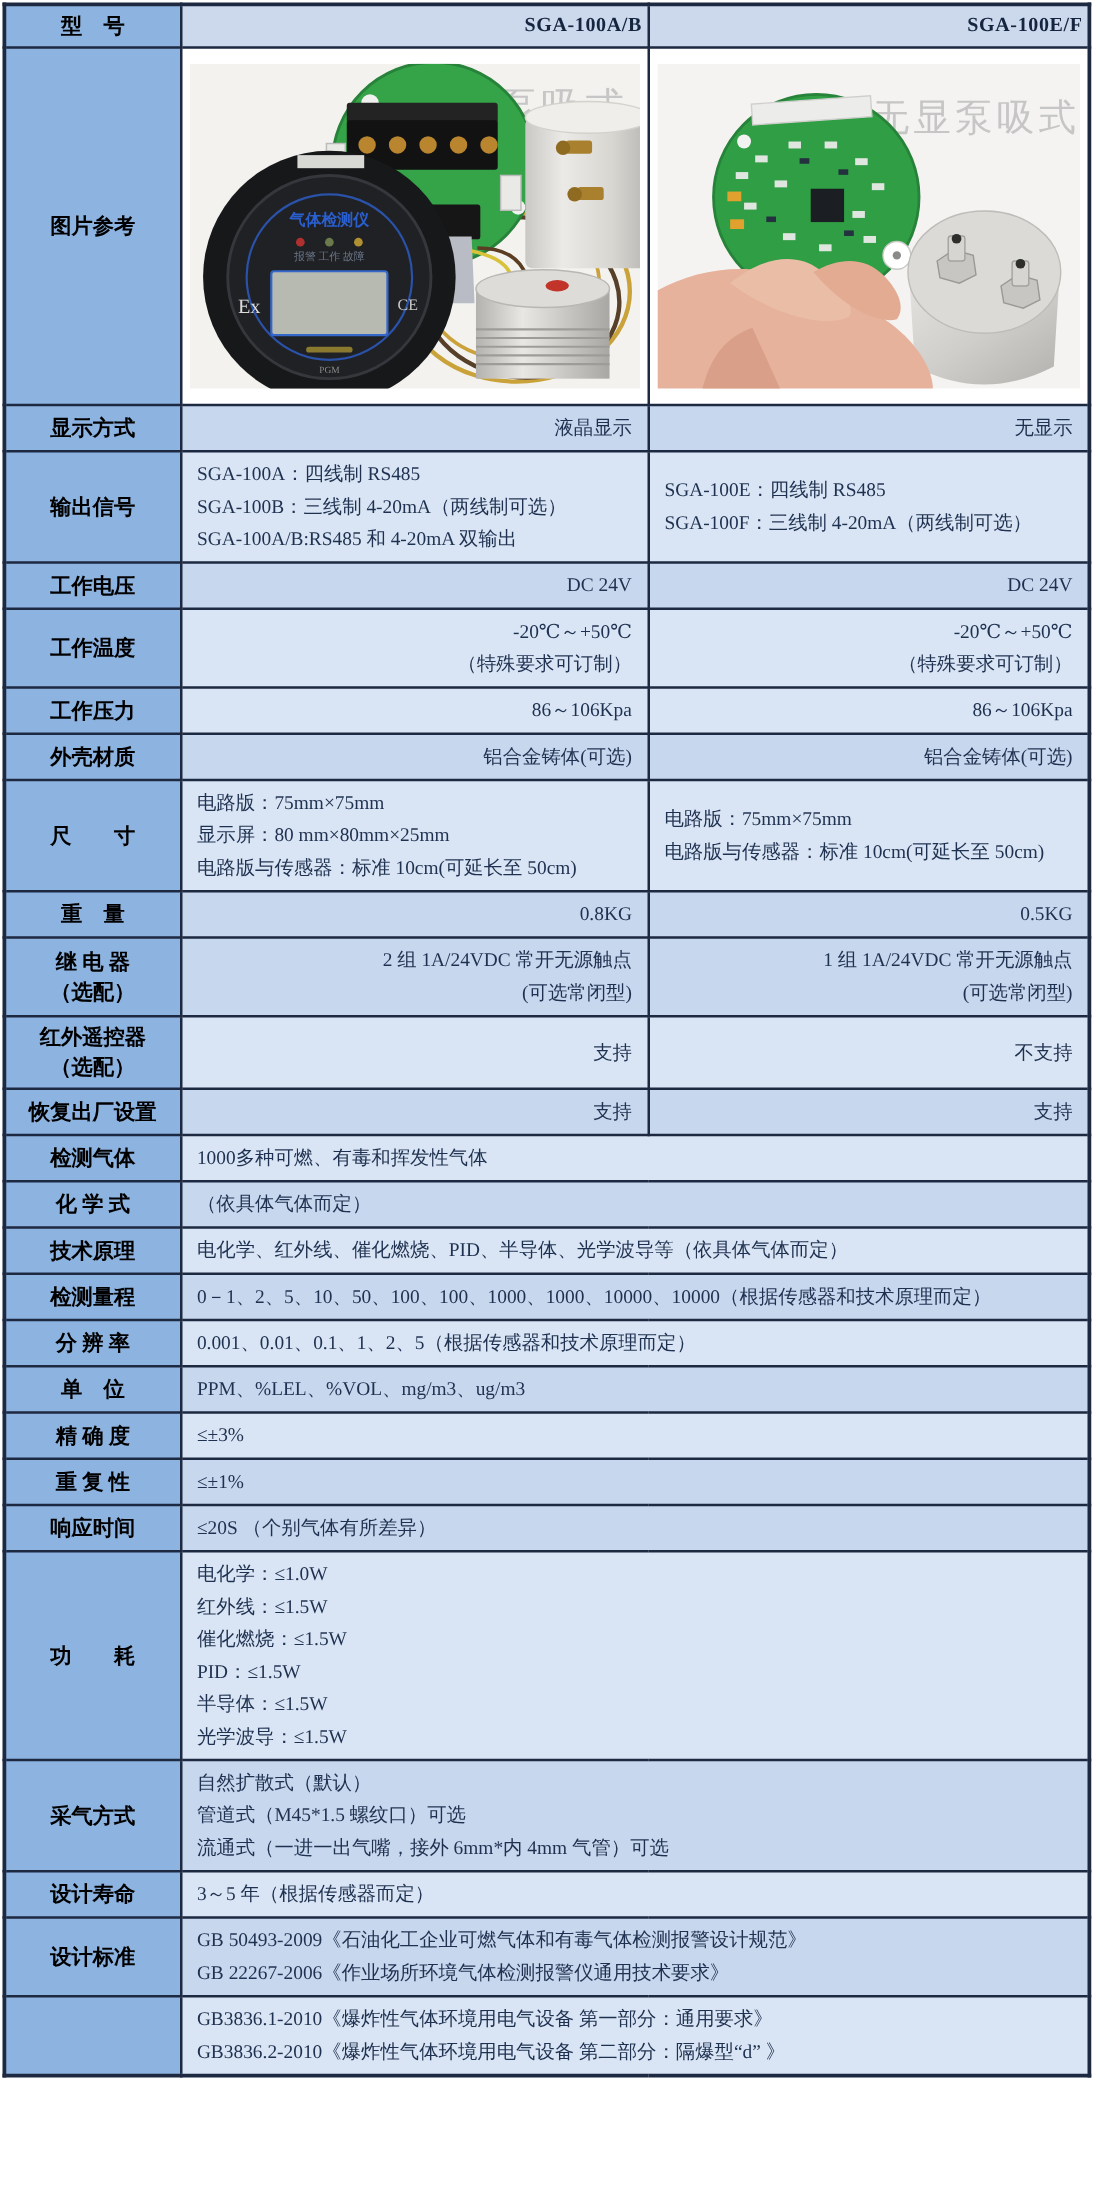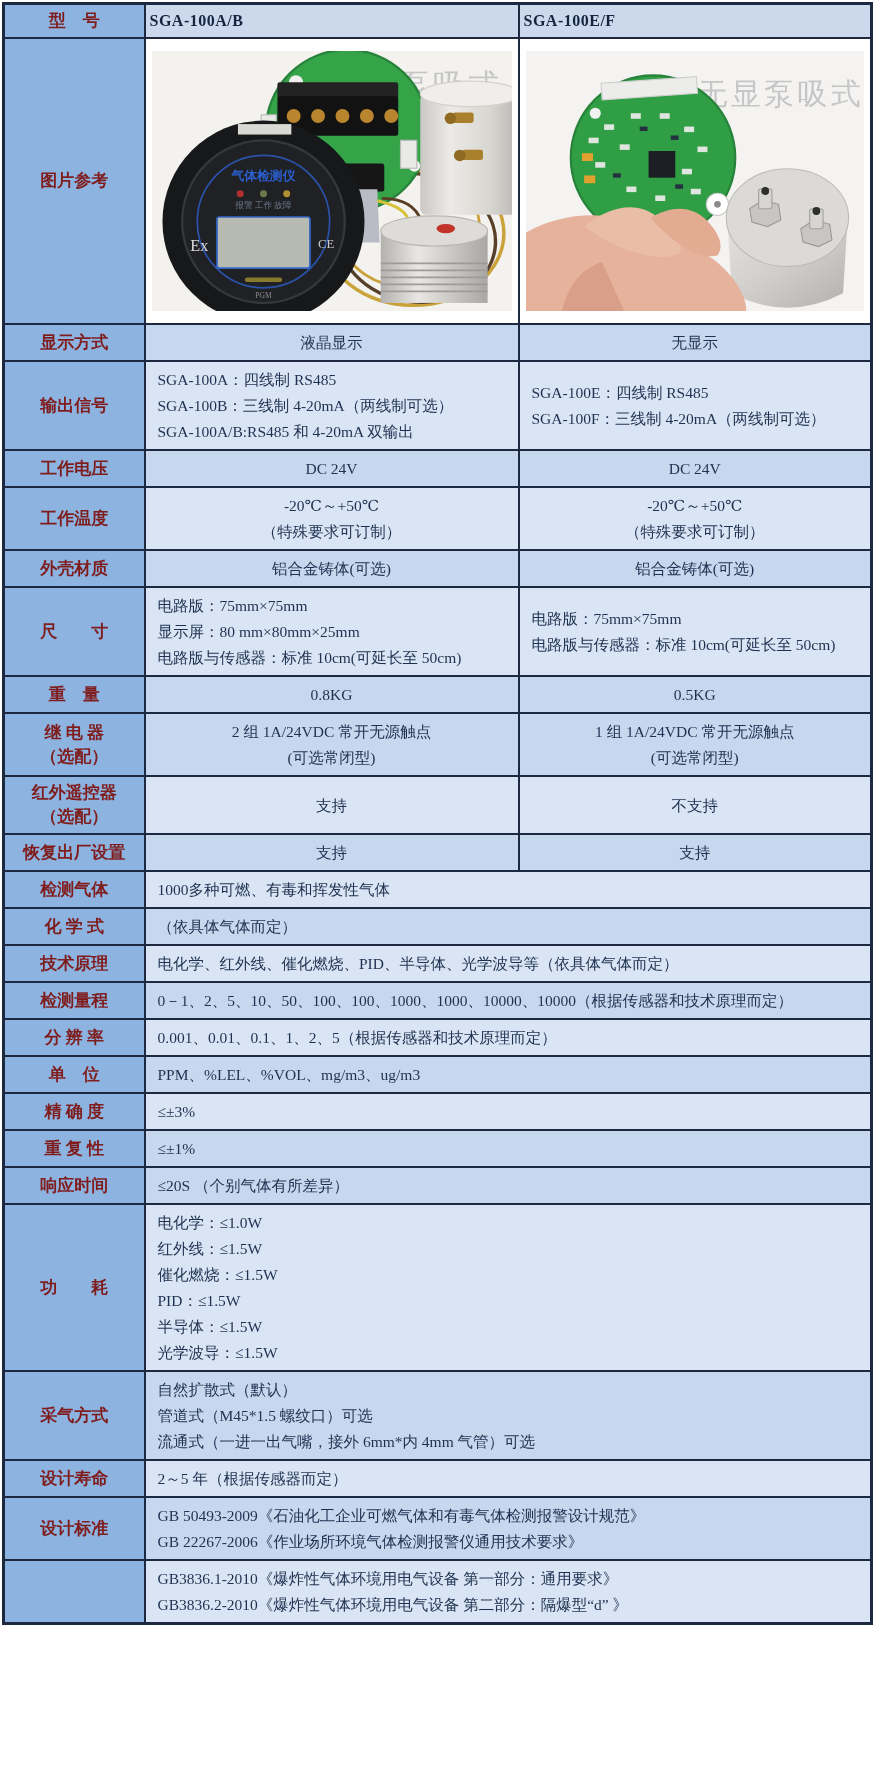--- a/index.html
+++ b/index.html
@@ -3,29 +3,29 @@
 <meta charset="utf-8">
 <style>
   html,body{margin:0;padding:0;background:#ffffff;}
   body{width:881px;font-family:"Liberation Serif","DejaVu Serif",serif;color:#1f3150;}
   .wrap{padding:2px 11px 6px 2px;}
   table{border-collapse:collapse;table-layout:fixed;width:868px;border:3px solid var(--border,#1c2940);}
   col.c-label{width:141px;}
   col.c-a{width:374px;}
   col.c-b{width:353px;}
   th,td{border:2px solid var(--border,#1c2940);vertical-align:middle;}
-  th.lbl{background:var(--label-bg,#8db3e0);font-weight:bold;font-size:17px;color:#7f1d1d;
+  th.lbl{background:var(--label-bg,#8db3e0);font-weight:bold;font-size:17px;color:#000000;
          text-align:center;padding:4px 2px;white-space:pre-wrap;line-height:24px;}
-  thead th.model{background:#ccd9ed;font-weight:bold;font-size:16px;text-align:left;
+  thead th.model{background:#ccd9ed;font-weight:bold;font-size:16px;text-align:right;
                  padding:5px 4px;letter-spacing:.5px;color:#15253f;}
   td.val{font-size:15.5px;padding:3px 12px;line-height:21px;}
   td.val.dark{background:#c7d7ee;}
   td.val.light{background:#d9e5f4;}
   td.val div{margin:3px 0;padding:1px 0;}
-  td.center{text-align:center;}
+  td.center{text-align:right;}
   td.left{text-align:left;}
   td.photo-cell{background:#ffffff;padding:6px;height:272px;}
   .photo-frame{width:100%;height:260px;overflow:hidden;}
   .photo-frame svg{display:block;width:100%;height:100%;}
 </style>
 </head>
 <body>
 
 <div class="wrap">
 <table>
@@ -242,20 +242,29 @@
           <td class="val light center">
             <div>-20℃～+50℃</div>
             <div>（特殊要求可订制）</div>
           </td>
           <td class="val light center">
             <div>-20℃～+50℃</div>
             <div>（特殊要求可订制）</div>
           </td>
         </tr>
         <tr>
+          <th class="lbl"><div>工作压力</div></th>
+          <td class="val light center">
+            <div>86～106Kpa</div>
+          </td>
+          <td class="val light center">
+            <div>86～106Kpa</div>
+          </td>
+        </tr>
+        <tr>
           <th class="lbl"><div>外壳材质</div></th>
           <td class="val dark center">
             <div>铝合金铸体(可选)</div>
           </td>
           <td class="val dark center">
             <div>铝合金铸体(可选)</div>
           </td>
         </tr>
         <tr>
           <th class="lbl"><div>尺　　寸</div></th>
@@ -376,21 +385,21 @@
           <th class="lbl"><div>采气方式</div></th>
           <td class="val dark left" colspan="2">
             <div>自然扩散式（默认）</div>
             <div>管道式（M45*1.5 螺纹口）可选</div>
             <div>流通式（一进一出气嘴，接外 6mm*内 4mm 气管）可选</div>
           </td>
         </tr>
         <tr>
           <th class="lbl"><div>设计寿命</div></th>
           <td class="val light left" colspan="2">
-            <div>2～5 年（根据传感器而定）</div>
+            <div>3～5 年（根据传感器而定）</div>
           </td>
         </tr>
         <tr>
           <th class="lbl"><div>设计标准</div></th>
           <td class="val dark left" colspan="2">
             <div>GB 50493-2009《石油化工企业可燃气体和有毒气体检测报警设计规范》</div>
             <div>GB 22267-2006《作业场所环境气体检测报警仪通用技术要求》</div>
           </td>
         </tr>
         <tr>

